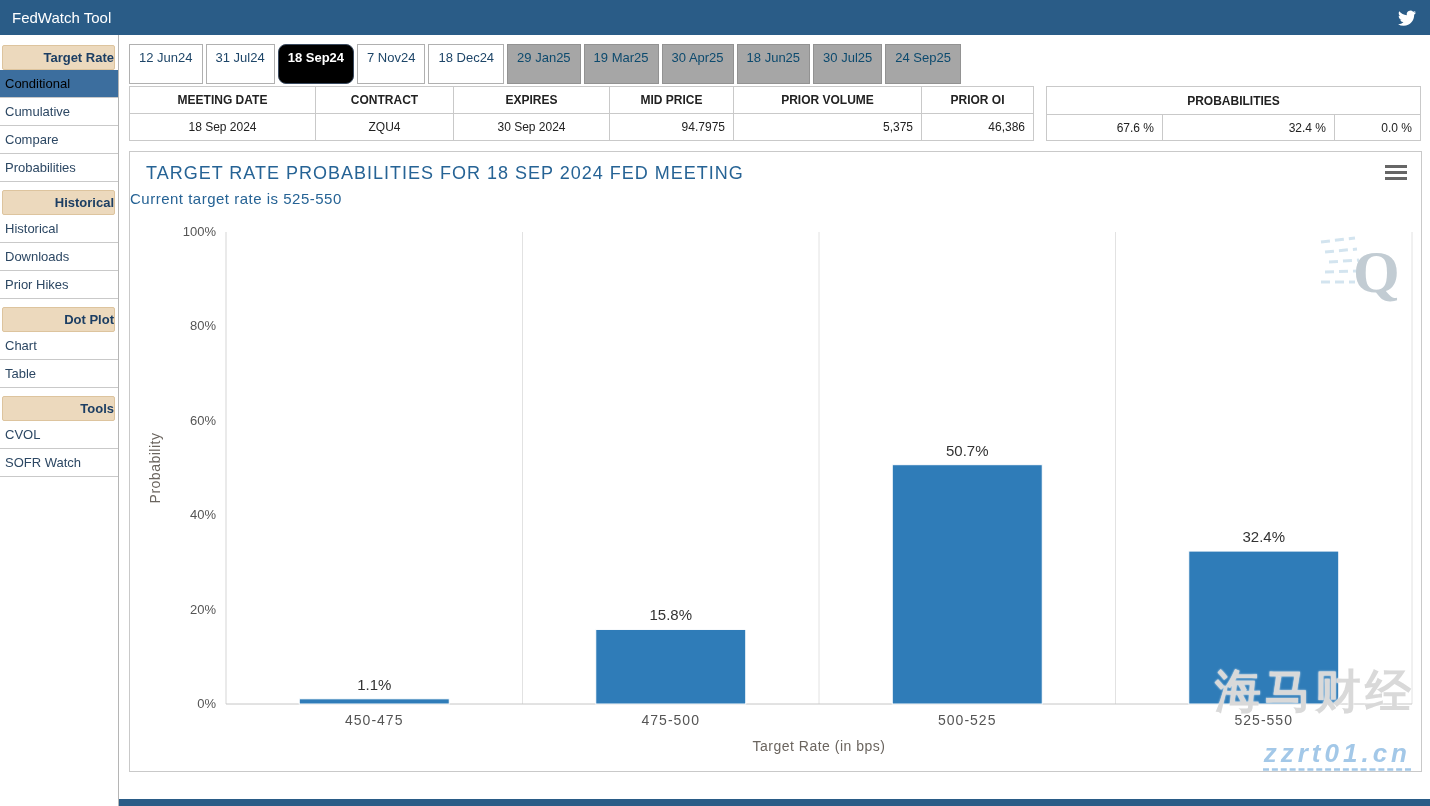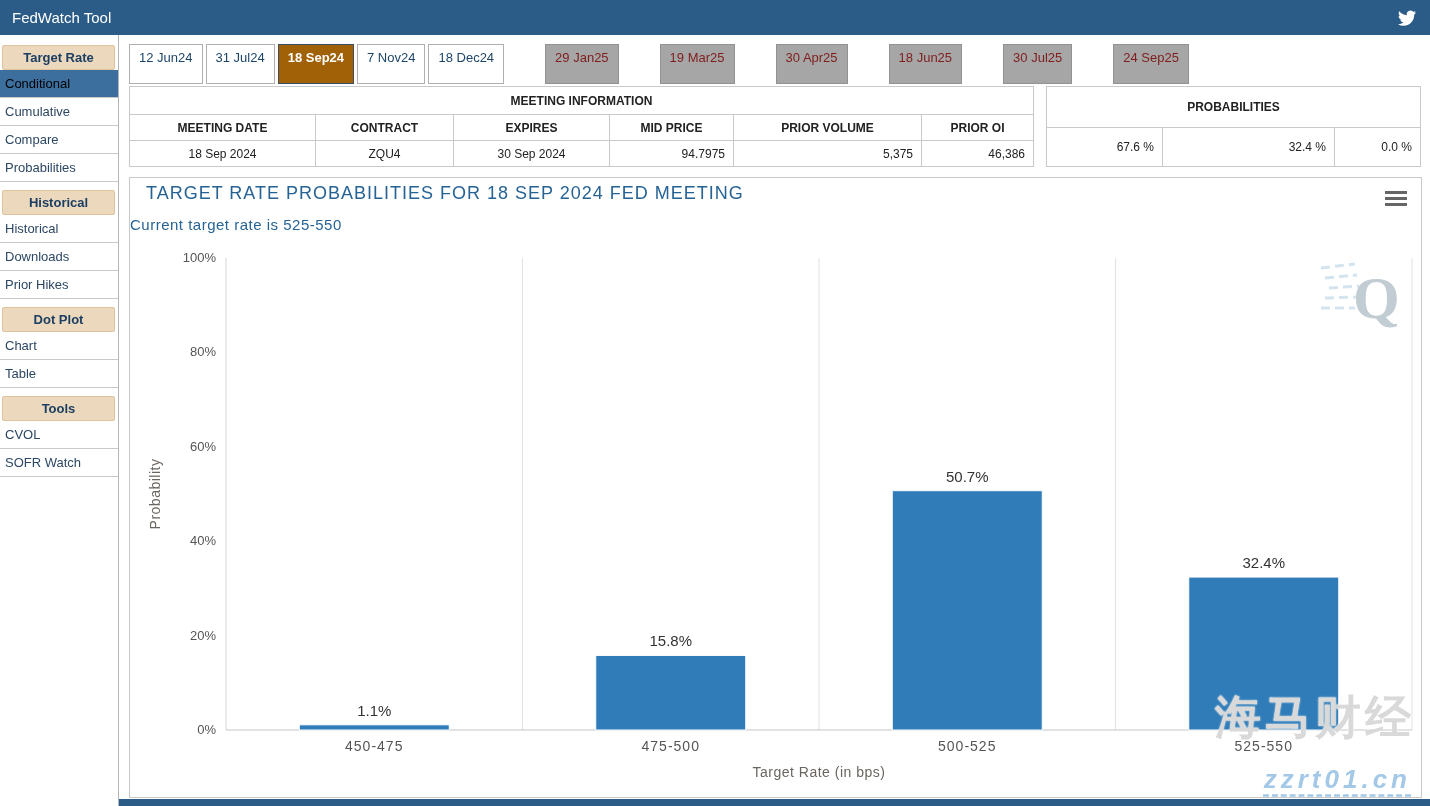--- a/index.html
+++ b/index.html
@@ -11,47 +11,47 @@
   .topbar { flex:0 0 35px; height:35px; background:#2a5c87; color:#fff;
             display:flex; align-items:center; justify-content:space-between;
             padding:0 12px; font-size:15px; }
   .tw-icon { width:20px; height:20px; cursor:pointer; display:flex; align-items:center; }
 
   .content { flex:1; display:flex; min-height:0; }
 
   
   .sidebar { flex:0 0 119px; width:119px; border-right:1px solid #b5b5b5; background:#fff; padding-top:4px; }
   .sb-head { margin:8px 3px 0 2px; background:#ecd9bd; border:1px solid #ddc49e; border-radius:2px;
-             color:#1c3e63; font-weight:bold; font-size:13px; text-align:center; padding:4px 0; }
+             color:#1c3e63; font-weight:bold; font-size:13px; text-align:right; padding:4px 0; }
   .sb-head.first { margin-top:6px; }
   .sb-item { font-size:13px; color:#2c4763; padding:6px 5px; border-bottom:1px solid #c9c9c9;
              cursor:pointer; background:#fff; }
   .sb-item.sel { background:#3c6e9e; color:#000000; }
 
   
   main { flex:1; position:relative; padding:9px 8px 0 10px; min-width:0; }
   .tabs { height:28px; margin-bottom:14px; white-space:nowrap; }
   .tab { display:inline-block; height:40px; line-height:26px; padding:0 9px;
          border:1px solid #b0b0b0; background:#fff; color:#1d4568; font-size:13px;
          margin-right:3px; cursor:pointer; }
-  .tab.selected { background:#a16207; border-color:#3a4a5f; color:#fff; font-weight:bold; }
-  .tab.disabled { background:#a6a6a6; border-color:#929292; color:#7f1d1d;margin-left:38px; }
+  .tab.selected { background:#000000; border-color:#3a4a5f; color:#fff; font-weight:bold;border-radius:8px; }
+  .tab.disabled { background:#a6a6a6; border-color:#929292; color:#0c4a6e; }
 
   .tables { display:flex; gap:12px; }
   table.tbl { border-collapse:collapse; font-size:12px; color:#222; table-layout:fixed; }
   .tbl th, .tbl td { border:1px solid #c9c9c9; height:26px; padding:0 8px; overflow:hidden; }
   .tbl th { font-weight:bold; text-align:center; }
   .tbl th.cap { height:28px; }
   .tbl td.c { text-align:center; }
   .tbl td.r { text-align:right; }
 
   
   .chart-panel { position:relative; margin-top:10px; height:621px; border:1px solid #c9c9c9;
                  background:#fff; overflow:hidden; }
-  .chart-title { position:absolute; left:16px; top:5px; font-size:18px; color:#266395; letter-spacing:1px; }
+  .chart-title { position:absolute; left:16px; top:11px; font-size:18px; color:#266395; letter-spacing:1px; }
   .chart-subtitle { position:absolute; left:0; right:0; top:38px; 
                     font-size:15px; color:#266395; letter-spacing:0.5px; }
   .burger { position:absolute; right:14px; top:13px; width:22px; cursor:pointer; }
   .burger span { display:block; height:3px; background:#666; margin-bottom:3px; }
   #chartSvg { position:absolute; left:0; top:58px; }
   .ytick  { font-size:13px; fill:#555; }
   .xtick  { font-size:14px; fill:#555; letter-spacing:1px; }
   .dlabel { font-size:15px; fill:#333; }
   .axtitle{ font-size:14px; fill:#6b655f; letter-spacing:0.5px; }
 
@@ -104,23 +104,20 @@
         <table class="tbl" id="meetingTable">
             <colgroup>
               <col style="width: 186px;">
               <col style="width: 138px;">
               <col style="width: 156px;">
               <col style="width: 124px;">
               <col style="width: 188px;">
               <col style="width: 112px;">
             </colgroup>
             <tbody>
-              <tr>
-                <th colspan="6" class="cap">MEETING INFORMATION</th>
-              </tr>
               <tr>
                 <th>MEETING DATE</th>
                 <th>CONTRACT</th>
                 <th>EXPIRES</th>
                 <th>MID PRICE</th>
                 <th>PRIOR VOLUME</th>
                 <th>PRIOR OI</th>
               </tr>
               <tr>
                 <td class="c">18 Sep 2024</td>

